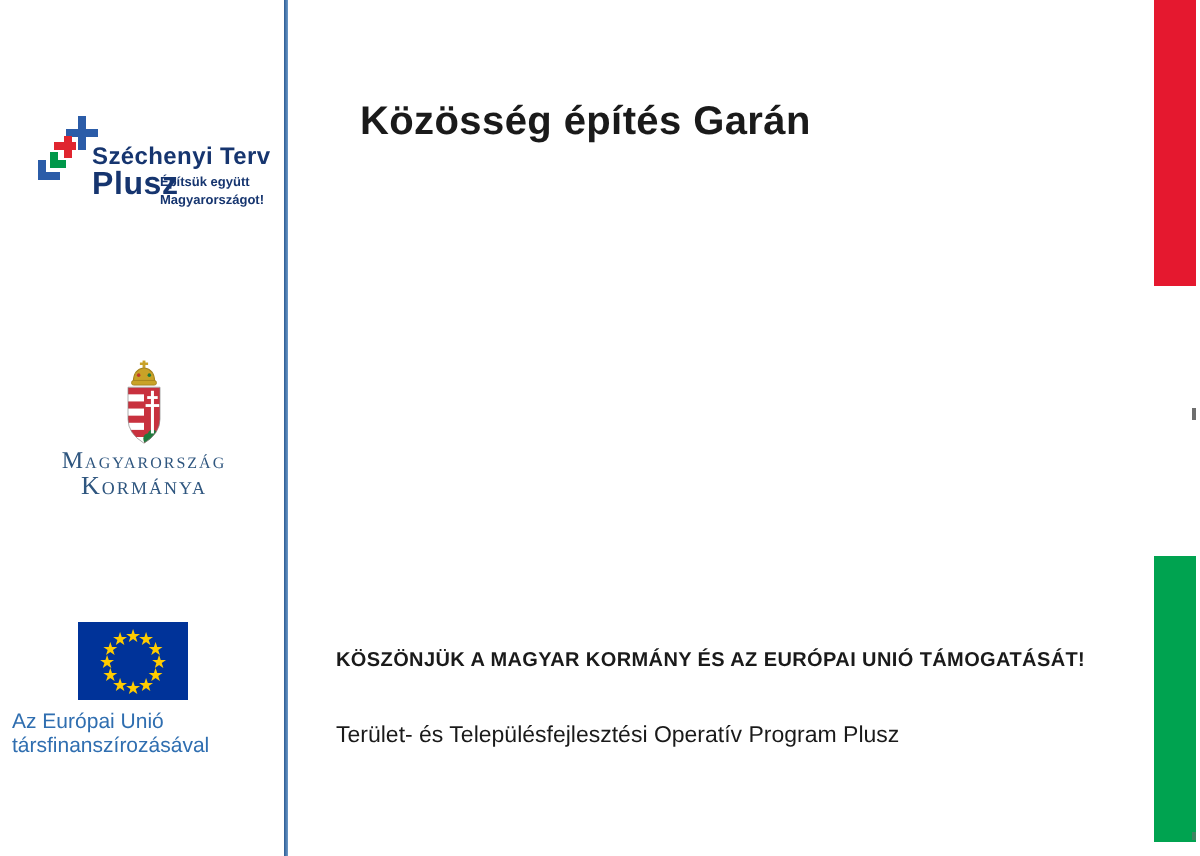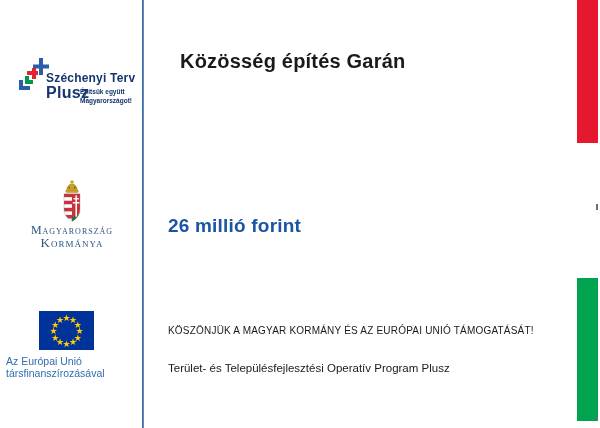--- a/index.html
+++ b/index.html
@@ -49,21 +49,21 @@
   
   .title{position:absolute;left:180px;top:50px;font-size:20px;font-weight:bold;
     color:var(--text-dark);letter-spacing:.2px;}
   .beneficiary{position:absolute;left:168px;top:139px;font-size:12.5px;
     color:var(--text-dark);letter-spacing:.2px;}
   .grant-label{position:absolute;left:168px;top:201px;font-size:10.5px;
     color:var(--text-dark);}
   .grant-amount{position:absolute;left:168px;top:215px;font-size:19px;
     font-weight:bold;color:var(--amount-blue);letter-spacing:.2px;}
   .thanks{position:absolute;left:168px;top:325px;font-size:10px;
-    color:var(--text-dark);letter-spacing:.2px;}
+    color:var(--text-dark);letter-spacing:.2px;font-weight:bold;}
   .program{position:absolute;left:168px;top:362px;font-size:11.5px;
     color:var(--text-dark);}
 </style>
 </head>
 <body>
 
 <div class="canvas">
 
   <div class="divider"></div>
   <div class="stripe red"></div>
@@ -138,17 +138,16 @@
     <span class="star" style="transform:translate(-6.5px,11.3px)">★</span>
     <span class="star" style="transform:translate(-11.3px,6.5px)">★</span>
     <span class="star" style="transform:translate(-13px,0px)">★</span>
     <span class="star" style="transform:translate(-11.3px,-6.5px)">★</span>
     <span class="star" style="transform:translate(-6.5px,-11.3px)">★</span>
   </div>
   <div class="eu-text l1">Az Európai Unió</div>
   <div class="eu-text l2">társfinanszírozásával</div>
 
   <div class="title">Közösség építés Garán</div>
-  <div class="grant-amount">26 millió forint</div>
   <div class="thanks">KÖSZÖNJÜK A MAGYAR KORMÁNY ÉS AZ EURÓPAI UNIÓ TÁMOGATÁSÁT!</div>
   <div class="program">Terület- és Településfejlesztési Operatív Program Plusz</div>
 
 </div>
 
 </body></html>

